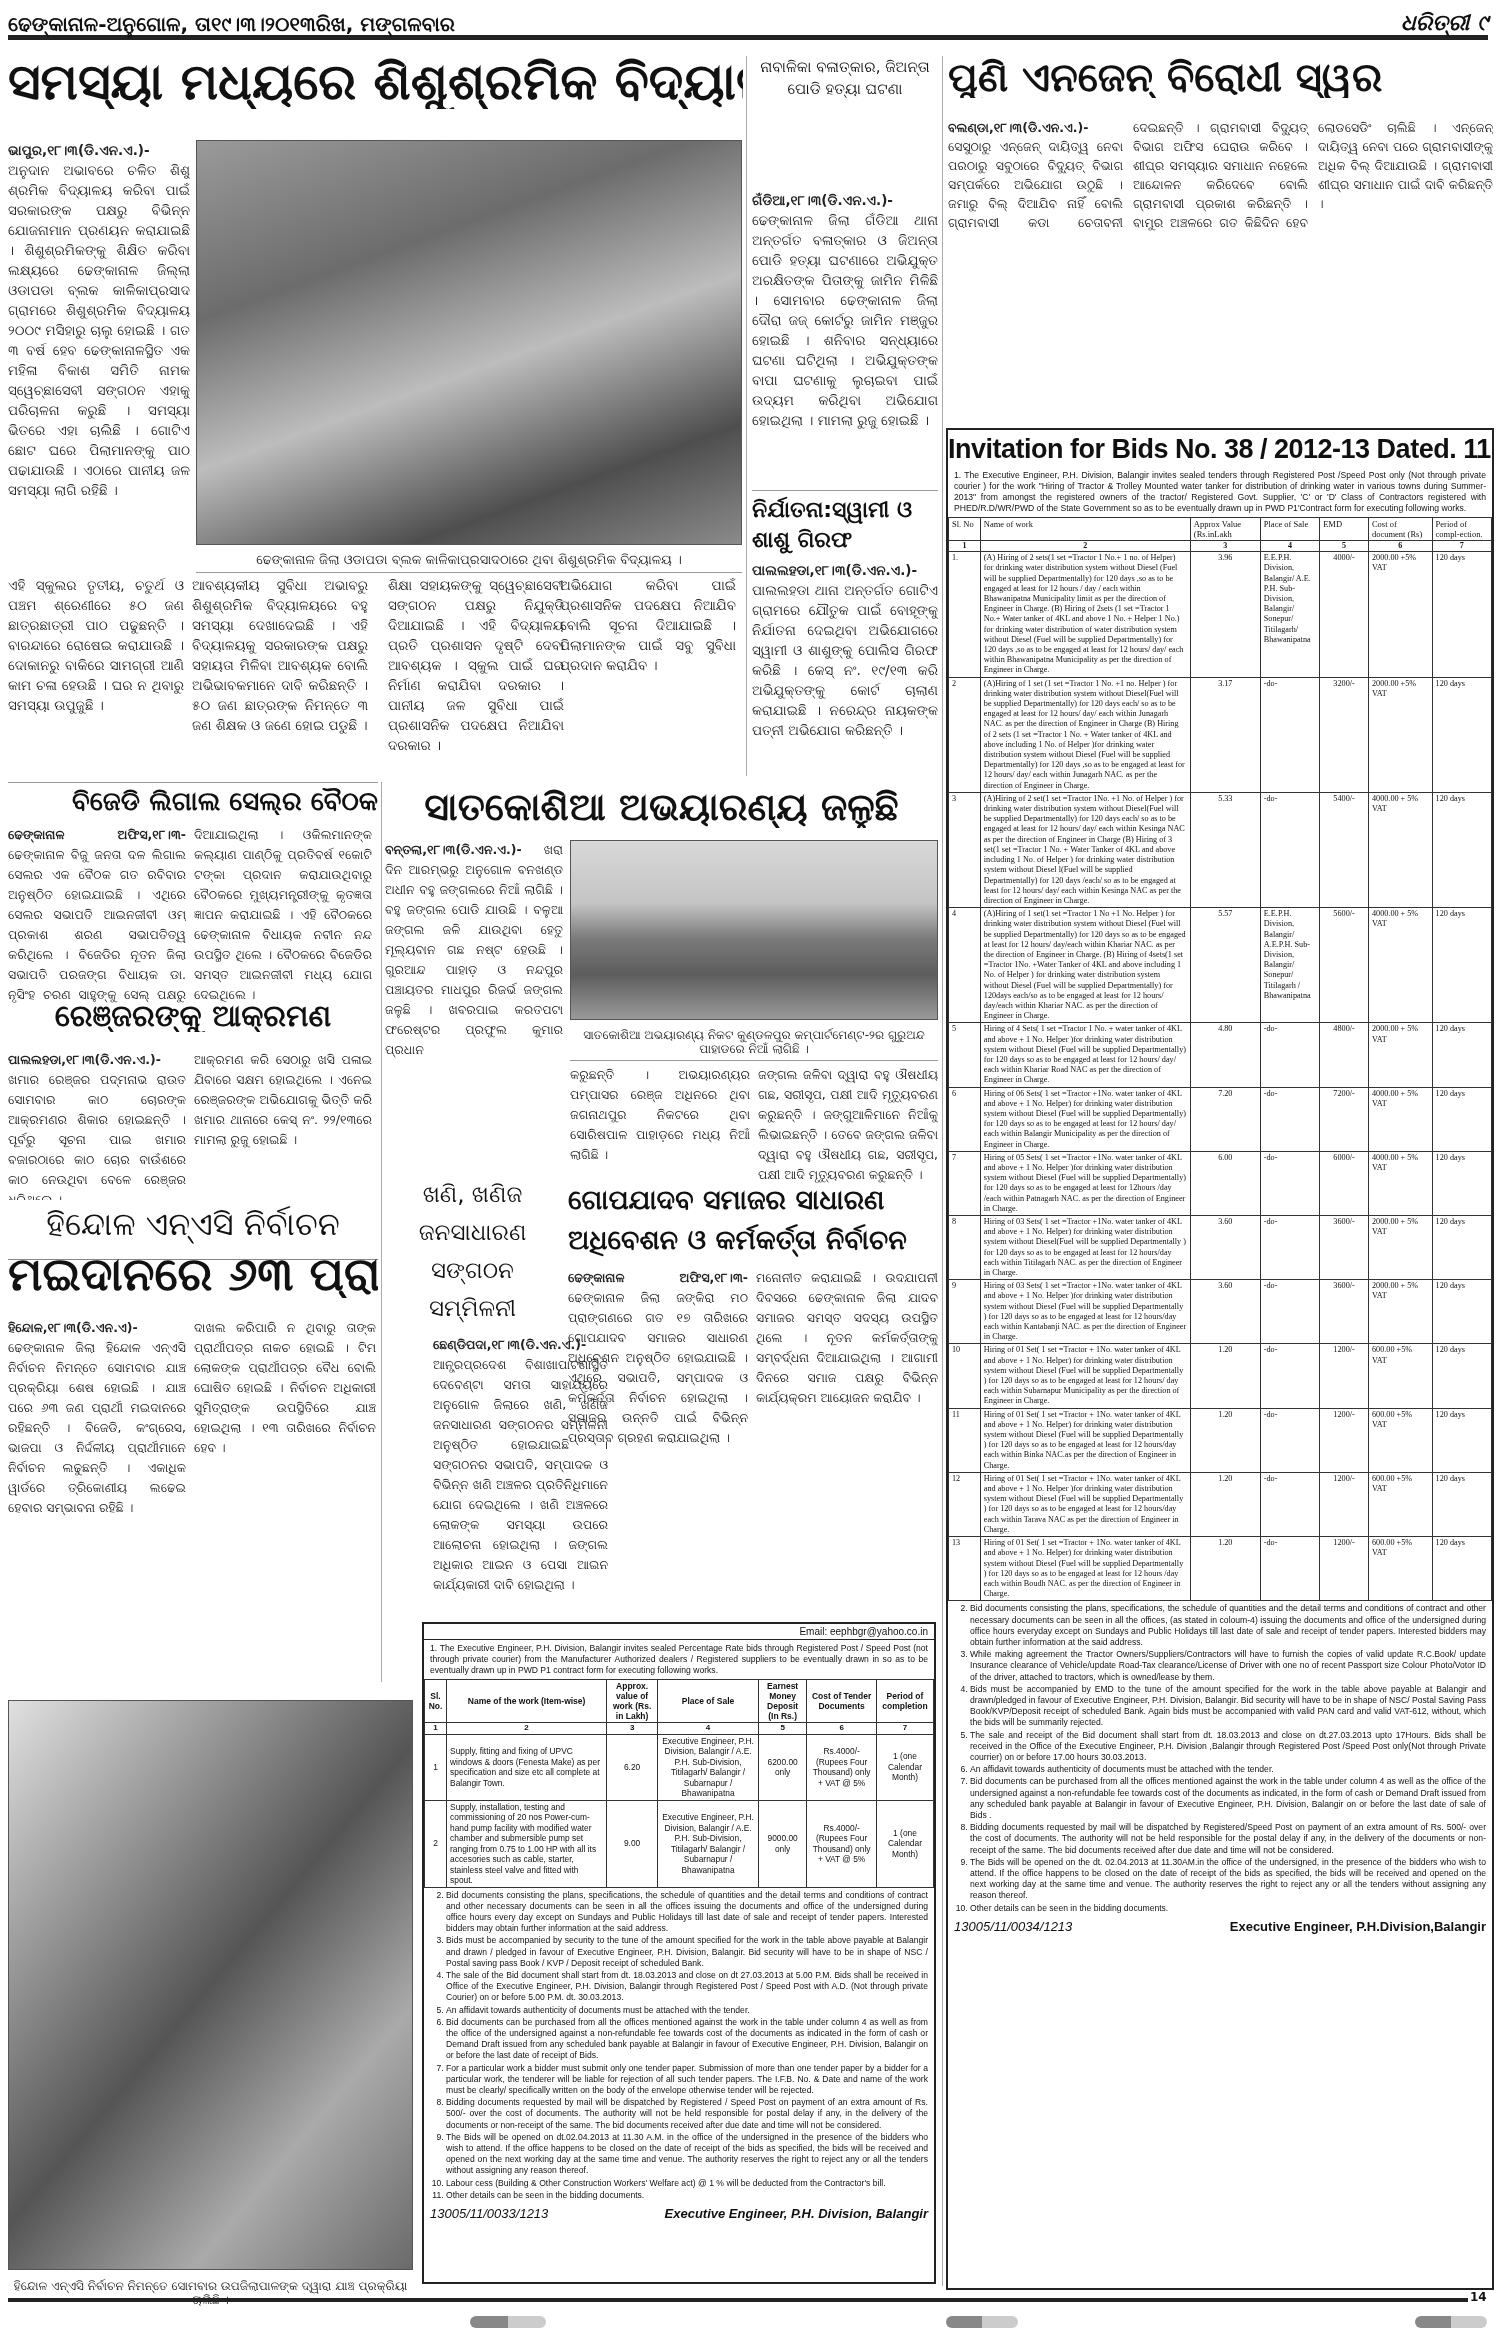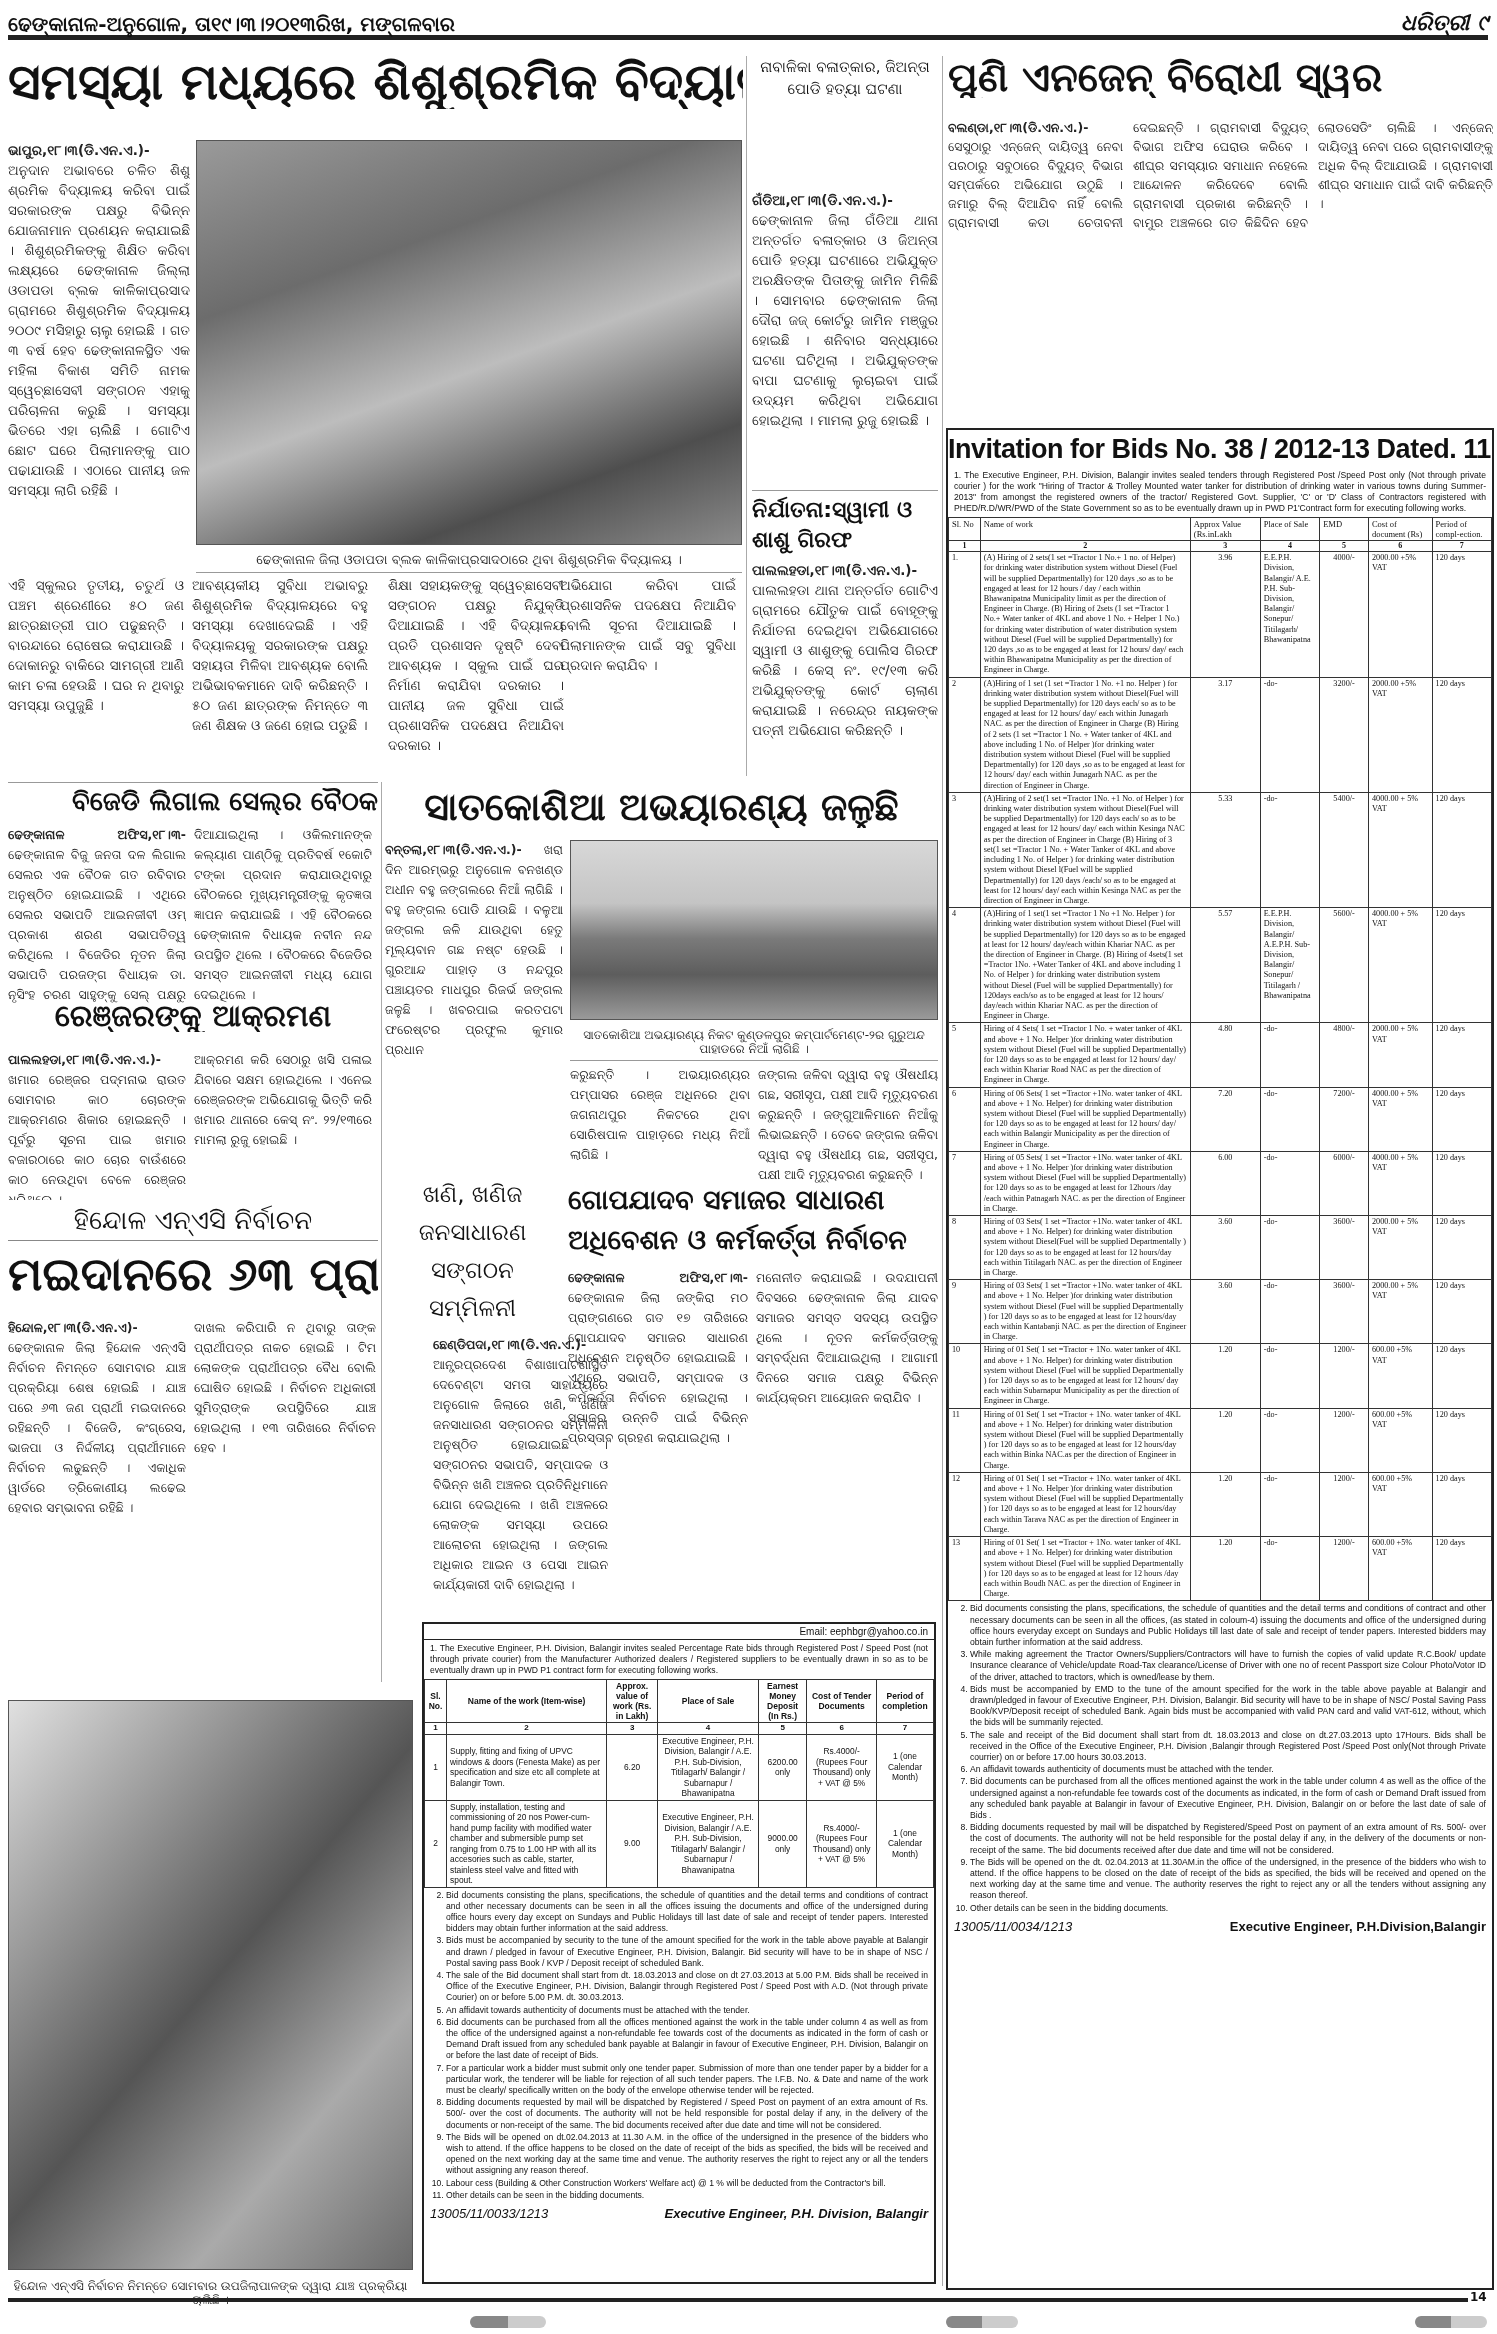--- a/index.html
+++ b/index.html
@@ -102,21 +102,21 @@
 <div class="abs hl" style="left:385px;top:788px;width:553px;font-size:38px;text-align:center;">ସାତକୋଶିଆ ଅଭୟାରଣ୍ୟ ଜଳୁଛି</div>
 <div class="abs body-text" style="left:385px;top:840px;width:178px;height:270px;font-size:12.5px;">
   <span class="byline">ବନ୍ତଲା,୧୮।୩(ଡି.ଏନ.ଏ.)-</span>
   <span>ଖରା ଦିନ ଆରମ୍ଭରୁ ଅନୁଗୋଳ ବନଖଣ୍ଡ ଅଧୀନ ବହୁ ଜଙ୍ଗଲରେ ନିଆଁ ଲାଗିଛି । ବହୁ ଜଙ୍ଗଲ ପୋଡି ଯାଉଛି । ବଳୁଆ ଜଙ୍ଗଲ ଜଳି ଯାଉଥିବା ହେତୁ ମୂଲ୍ୟବାନ ଗଛ ନଷ୍ଟ ହେଉଛି । ଗୁରଆନ୍ଦ ପାହାଡ଼ ଓ ନନ୍ଦପୁର ପଞ୍ଚାୟତର ମାଧପୁର ରିଜର୍ଭ ଜଙ୍ଗଲ ଜଳୁଛି । ଖବରପାଇ କରତପଟା ଫରେଷ୍ଟର ପ୍ରଫୁଲ କୁମାର ପ୍ରଧାନ</span>
 </div>
 <div class="abs photo2" style="left:570px;top:840px;width:368px;height:180px;"></div>
 <div class="abs caption" style="left:570px;top:1024px;width:368px;font-size:12px;">ସାତକୋଶିଆ ଅଭୟାରଣ୍ୟ ନିକଟ କୁଣ୍ଡଳପୁର କମ୍ପାର୍ଟମେଣ୍ଟ-୨ର ଗୁରୁଅନ୍ଦ ପାହାଡରେ ନିଆଁ ଲାଗିଛି ।</div>
 <div class="abs body-text" style="left:570px;top:1065px;width:180px;height:130px;font-size:12.5px;">କରୁଛନ୍ତି । ଅଭୟାରଣ୍ୟର ପମ୍ପାସର ରେଞ୍ଜ ଅଧିନରେ ଥିବା ଜଗନାଥପୁର ନିକଟରେ ଥିବା ସୋରିଷପାଳ ପାହାଡ଼ରେ ମଧ୍ୟ ନିଆଁ ଲାଗିଛି ।</div>
 <div class="abs body-text" style="left:758px;top:1065px;width:180px;height:130px;font-size:12.5px;">ଜଙ୍ଗଲ ଜଳିବା ଦ୍ୱାରା ବହୁ ଔଷଧୀୟ ଗଛ, ସରୀସୃପ, ପକ୍ଷୀ ଆଦି ମୃତ୍ୟୁବରଣ କରୁଛନ୍ତି । ଜଙ୍ଗୁଆଳିମାନେ ନିଆଁକୁ ଲିଭାଇଛନ୍ତି । ତେବେ ଜଙ୍ଗଲ ଜଳିବା ଦ୍ୱାରା ବହୁ ଔଷଧୀୟ ଗଛ, ସରୀସୃପ, ପକ୍ଷୀ ଆଦି ମୃତ୍ୟୁବରଣ କରୁଛନ୍ତି ।</div>
 
-<div class="abs" style="left:8px;top:1205px;width:370px;font-size:26px;text-align:center;border-bottom:1px solid #888;padding-bottom:4px;">ହିନ୍ଦୋଳ ଏନ୍‌ଏସି ନିର୍ବାଚନ</div>
+<div class="abs" style="left:8px;top:1205px;width:370px;font-size:32px;text-align:center;border-bottom:1px solid #888;padding-bottom:16px;">ହିନ୍ଦୋଳ ଏନ୍‌ଏସି ନିର୍ବାଚନ</div>
 <div class="abs hl" style="left:8px;top:1250px;width:370px;font-size:46px;">ମଇଦାନରେ ୬୩ ପ୍ରାର୍ଥୀ</div>
 <div class="abs body-text" style="left:8px;top:1318px;width:178px;height:370px;font-size:12.5px;">
   <span class="byline">ହିନ୍ଦୋଳ,୧୮।୩(ଡି.ଏନ.ଏ)-</span>
   <span>ଢେଙ୍କାନାଳ ଜିଲା ହିନ୍ଦୋଳ ଏନ୍‌ଏସି ନିର୍ବାଚନ ନିମନ୍ତେ ସୋମବାର ଯାଞ୍ଚ ପ୍ରକ୍ରିୟା ଶେଷ ହୋଇଛି । ଯାଞ୍ଚ ପରେ ୬୩ ଜଣ ପ୍ରାର୍ଥୀ ମଇଦାନରେ ରହିଛନ୍ତି । ବିଜେଡି, କଂଗ୍ରେସ, ଭାଜପା ଓ ନିର୍ଦ୍ଦଳୀୟ ପ୍ରାର୍ଥୀମାନେ ନିର୍ବାଚନ ଲଢୁଛନ୍ତି । ଏକାଧିକ ୱାର୍ଡରେ ତ୍ରିକୋଣୀୟ ଲଢେଇ ହେବାର ସମ୍ଭାବନା ରହିଛି ।</span>
 </div>
 <div class="abs body-text" style="left:194px;top:1318px;width:182px;height:370px;font-size:12.5px;">ଦାଖଲ କରିପାରି ନ ଥିବାରୁ ତାଙ୍କ ପ୍ରାର୍ଥୀପତ୍ର ନାକଚ ହୋଇଛି । ଟିମ ଲୋକଙ୍କ ପ୍ରାର୍ଥୀପତ୍ର ବୈଧ ବୋଲି ଘୋଷିତ ହୋଇଛି । ନିର୍ବାଚନ ଅଧିକାରୀ ସୁମିତ୍ରାଙ୍କ ଉପସ୍ଥିତିରେ ଯାଞ୍ଚ ହୋଇଥିଲା । ୧୩ ତାରିଖରେ ନିର୍ବାଚନ ହେବ ।</div>
 <div class="abs photo3" style="left:8px;top:1700px;width:405px;height:570px;"></div>
 <div class="abs caption" style="left:8px;top:2275px;width:405px;font-size:12px;border-bottom:none;">ହିନ୍ଦୋଳ ଏନ୍‌ଏସି ନିର୍ବାଚନ ନିମନ୍ତେ ସୋମବାର ଉପଜିଲାପାଳଙ୍କ ଦ୍ୱାରା ଯାଞ୍ଚ ପ୍ରକ୍ରିୟା ଚାଲିଛି ।</div>
 
 <div class="abs" style="left:385px;top:1175px;width:175px;font-size:23px;line-height:38px;text-align:center;">ଖଣି, ଖଣିଜ ଜନସାଧାରଣ ସଙ୍ଗଠନ ସମ୍ମିଳନୀ</div>

